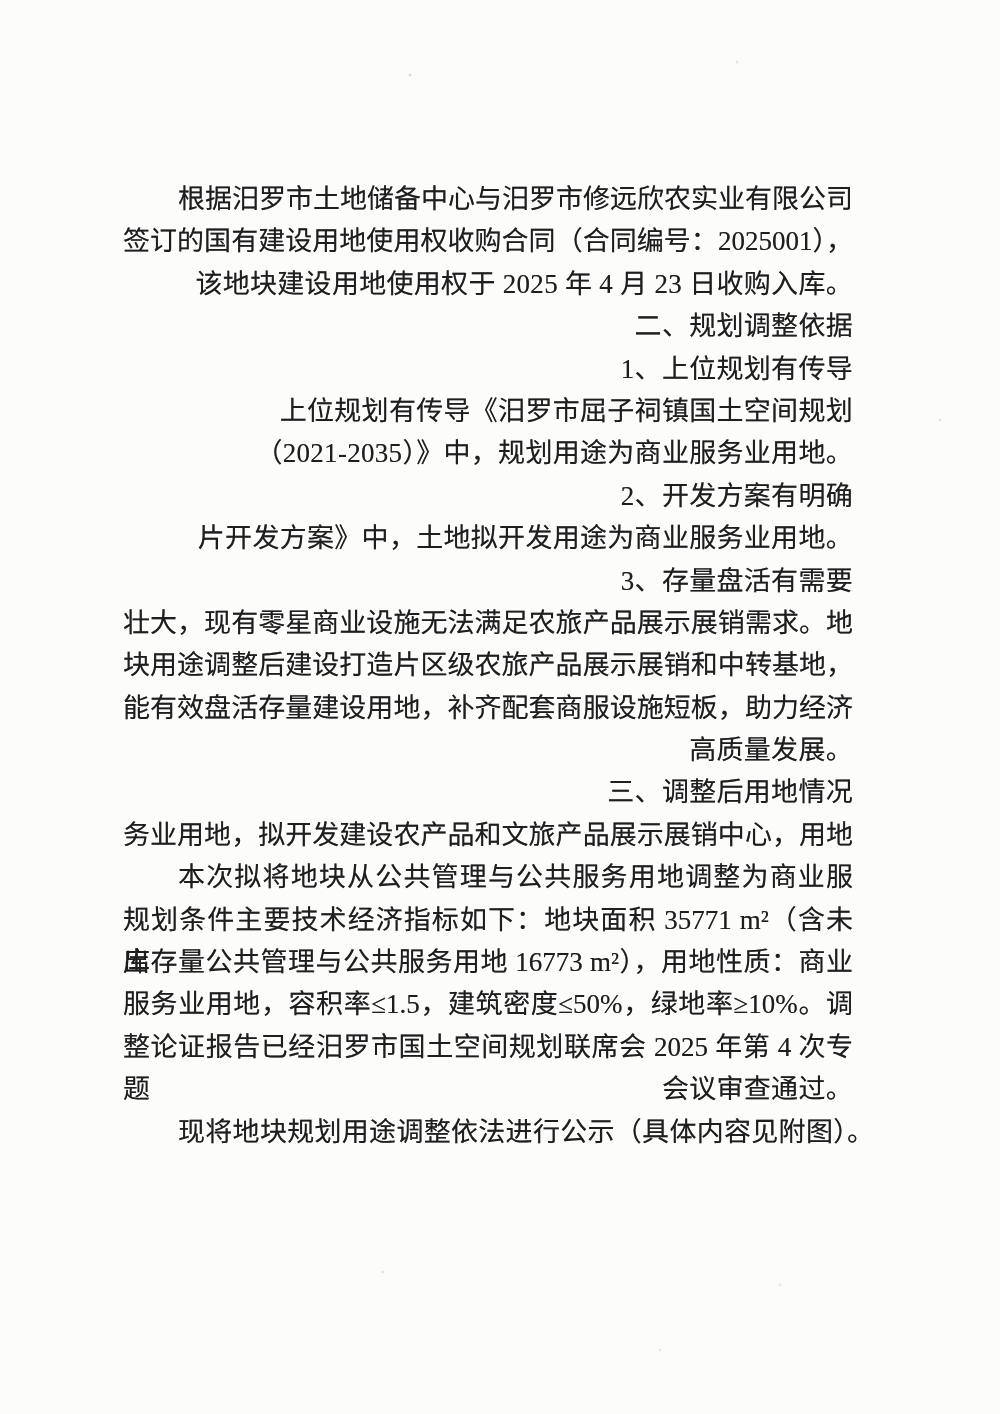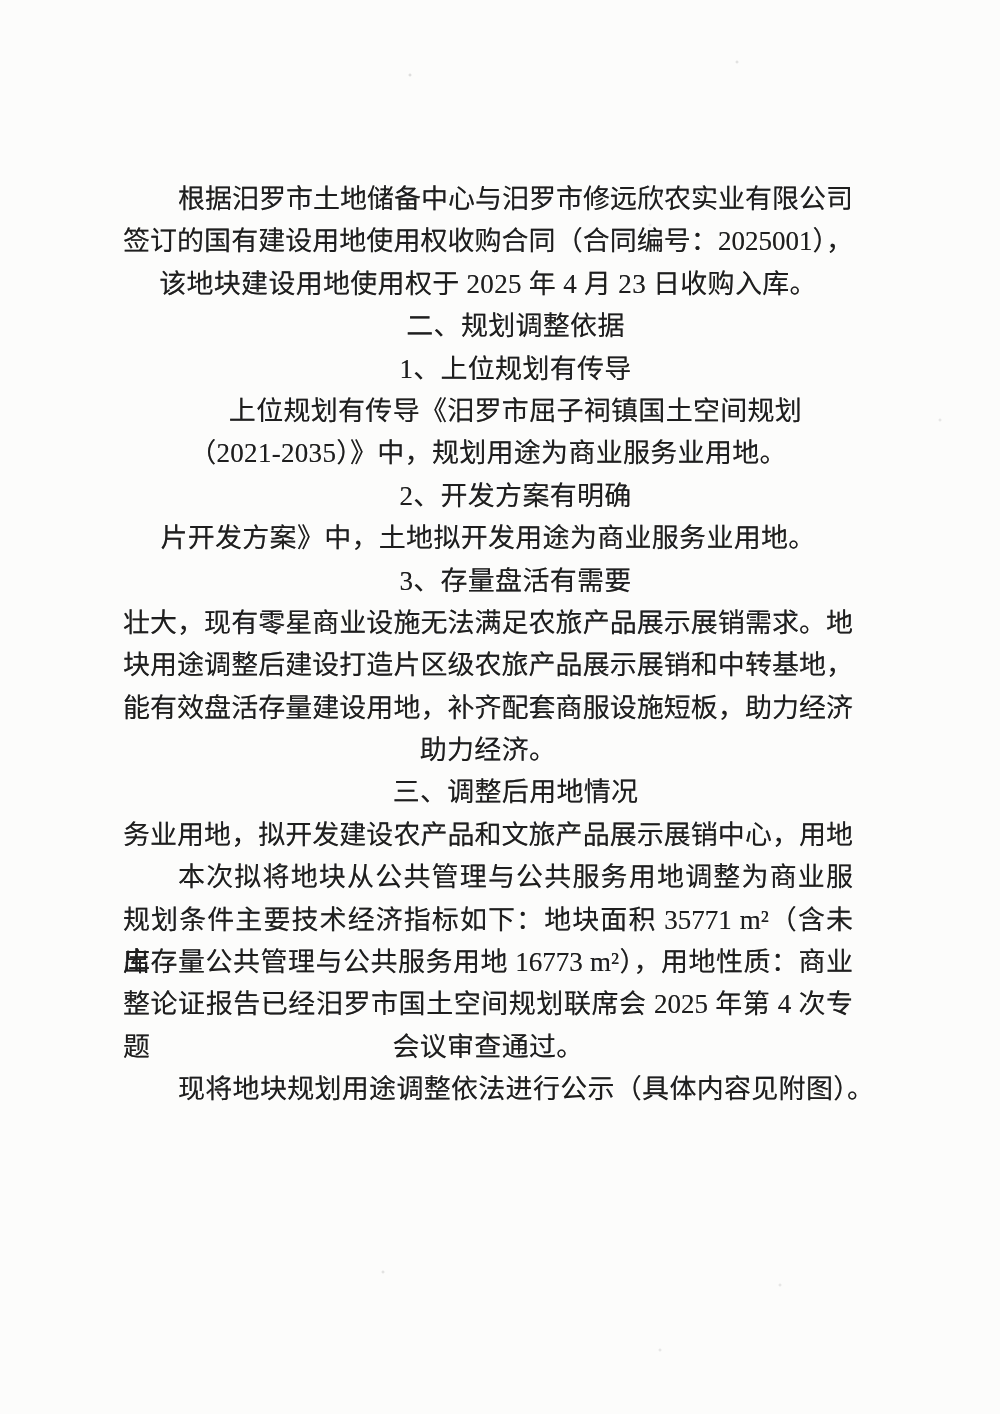--- a/index.html
+++ b/index.html
@@ -37,21 +37,21 @@
     color: #1e1e1e;
   }
   .line {
     box-sizing: border-box;
     width: 730px;
     height: 42.4px;
     line-height: 42.4px;
     font-size: 27px;
     letter-spacing: 0.3px;
     white-space: nowrap;
-    text-align: center;
+    text-align: right;
     
     text-shadow: 0 0 0.4px rgba(30,30,30,0.55);
   }
   .line.indent {
     padding-left: 55px;
   }
   .line.justify {
     white-space: normal;
     text-align: justify;
     text-align-last: justify;
@@ -70,23 +70,24 @@
       <div class="line indent">二、规划调整依据</div>
       <div class="line indent">1、上位规划有传导</div>
       <div class="line indent">上位规划有传导《汨罗市屈子祠镇国土空间规划</div>
       <div class="line">（2021-2035）》中，规划用途为商业服务业用地。</div>
       <div class="line indent">2、开发方案有明确</div>
       <div class="line">片开发方案》中，土地拟开发用途为商业服务业用地。</div>
       <div class="line indent">3、存量盘活有需要</div>
       <div class="line justify">壮大，现有零星商业设施无法满足农旅产品展示展销需求。地</div>
       <div class="line justify">块用途调整后建设打造片区级农旅产品展示展销和中转基地，</div>
       <div class="line justify">能有效盘活存量建设用地，补齐配套商服设施短板，助力经济</div>
-      <div class="line">助力经济。</div>
+      <div class="line">高质量发展。</div>
       <div class="line indent">三、调整后用地情况</div>
       <div class="line justify">务业用地，拟开发建设农产品和文旅产品展示展销中心，用地</div>
       <div class="line indent justify">本次拟将地块从公共管理与公共服务用地调整为商业服</div>
       <div class="line justify">规划条件主要技术经济指标如下：地块面积 35771 m²（含未出</div>
       <div class="line justify">库存量公共管理与公共服务用地 16773 m²），用地性质：商业</div>
+      <div class="line justify">服务业用地，容积率≤1.5，建筑密度≤50%，绿地率≥10%。调</div>
       <div class="line justify">整论证报告已经汨罗市国土空间规划联席会 2025 年第 4 次专题</div>
       <div class="line">会议审查通过。</div>
       <div class="line indent">现将地块规划用途调整依法进行公示（具体内容见附图）。</div>
     </div>
 </div>
 
 </body></html>

